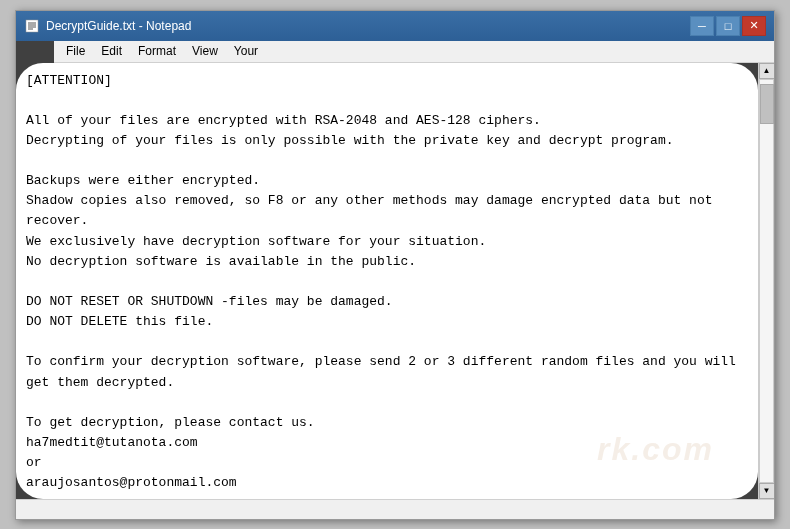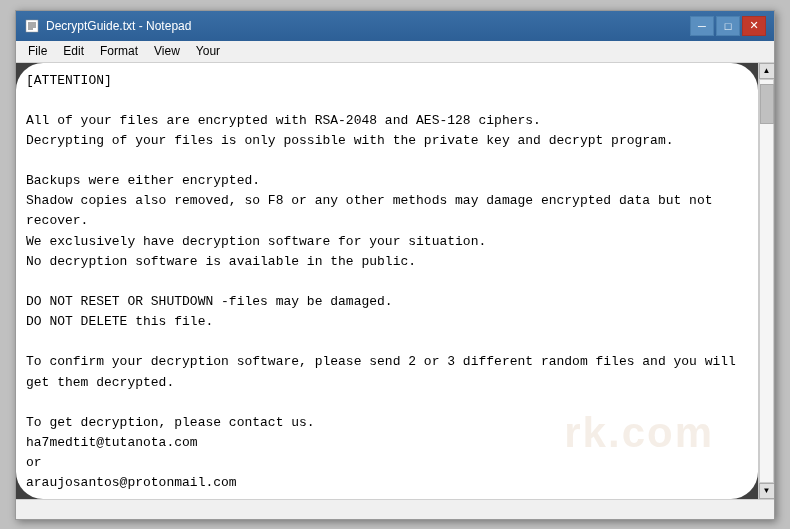--- a/index.html
+++ b/index.html
@@ -78,20 +78,21 @@
     }
 
     .menu-bar {
       background: #f0f0f0;
       border-bottom: 1px solid #d0d0d0;
       height: 22px;
       display: flex;
       align-items: center;
       padding: 0 4px;
       font-size: 12px;
+      margin-left: 38px;
     }
 
     .menu-item {
       padding: 2px 8px;
       cursor: pointer;
       color: #000;
     }
 
     .content-area {
       flex: 1;
@@ -149,30 +150,31 @@
       height: 40px;
       background: #c0c0c0;
       border: 1px solid #aaa;
       position: absolute;
       top: 4px;
       left: 0;
     }
 
     .watermark {
       position: absolute;
-      bottom: 42px;
+      bottom: 31px;
       right: 60px;
-      font-size: 42px;
+      font-size: 32px;
       font-weight: bold;
       color: rgba(200, 160, 120, 0.18);
       font-family: Arial, sans-serif;
       pointer-events: none;
       user-select: none;
       transform: rotate(0deg);
       letter-spacing: 2px;
+      font-style: italic;
     }
 
     .status-bar {
       height: 20px;
       background: #f0f0f0;
       border-top: 1px solid #d0d0d0;
       display: flex;
       align-items: center;
       padding: 0 6px;
       font-size: 11px;

